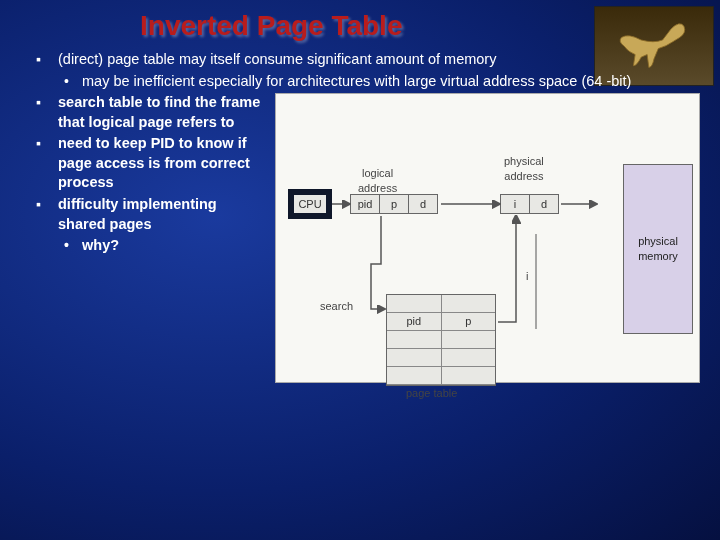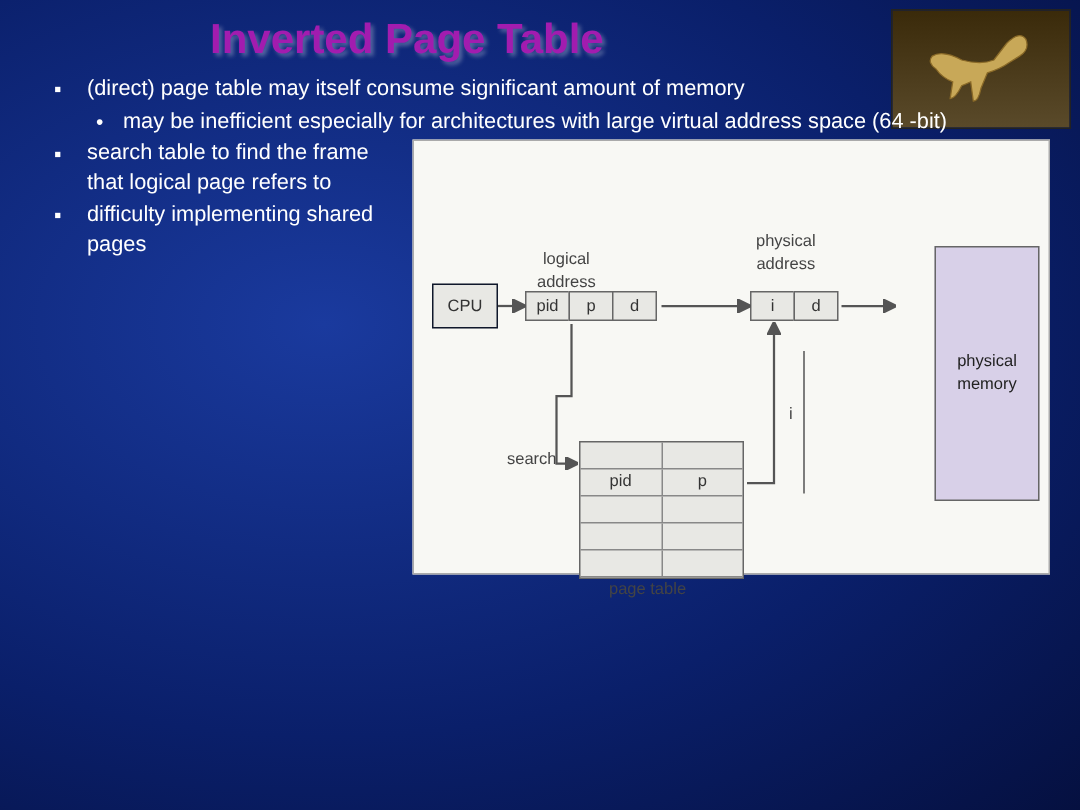--- a/index.html
+++ b/index.html
@@ -7,21 +7,21 @@
     width: 720px; height: 540px;
     background: radial-gradient(ellipse at 30% 40%, #1a3a9e 0%, #0a1f6a 60%, #051040 100%);
     font-family: Arial, sans-serif;
     color: #fff;
     position: relative;
     overflow: hidden;
   }
   .title {
     font-size: 28px;
     font-weight: bold;
-    color: #a21caf;
+    color: #b91c1c;
     text-align: left;
     padding: 10px 0 8px 140px;
     text-shadow: 2px 2px 3px rgba(255,255,255,0.3);
   }
   .dino {
     position: absolute;
     top: 6px; right: 6px;
     width: 120px; height: 80px;
     background: linear-gradient(#3a2a0a, #5a4a2a);
     border: 1px solid #222;
@@ -39,34 +39,34 @@
     content: "▪"; position: absolute; left: 6px; top: 0;
     color: #fff; font-size: 14px;
   }
   ul.sub { list-style: none; margin-top: 2px; }
   ul.sub > li { position: relative; padding-left: 24px; }
   ul.sub > li::before {
     content: "•"; position: absolute; left: 6px; top: 0;
     color: #fff; font-size: 14px;
   }
   .cols { display: flex; gap: 10px; align-items: flex-start; }
-  .leftcol { width: 235px; flex-shrink: 0; }
+  .leftcol { width: 235px; flex-shrink: 0; font-weight: bold; }
   .diagram {
     flex: 1;
     background: #f8f8f4;
     color: #333;
     border: 1px solid #aaa;
     height: 290px;
     position: relative;
     font-family: Arial, sans-serif;
     font-size: 11px;
   }
   .dbox {
     position: absolute;
-    border: 1px solid #0f172a;
+    border: 6px solid #0f172a;
     background: #e8e8e4;
     display: flex; align-items: center; justify-content: center;
     text-align: center;
   }
   .dlabel { position: absolute; color: #444; }
   .pmem {
     position: absolute;
     right: 6px; top: 70px;
     width: 70px; height: 170px;
     border: 1px solid #666;
@@ -111,22 +111,26 @@
       <ul class="sub">
         <li>may be inefficient especially for architectures with large virtual address space (64 -bit)</li>
       </ul>
     </li>
   </ul>
 
   <div class="cols">
     <div class="leftcol">
       <ul class="main">
         <li>search table to find the frame that logical page refers to</li>
+        <li>need to keep PID to know if page access is from correct process</li>
         <li>
           <span>difficulty implementing shared pages</span>
+          <ul class="sub">
+            <li>why?</li>
+          </ul>
         </li>
       </ul>
     </div>
 
     <div class="diagram">
 
       <div class="dbox" style="left:12px; top:95px; width:44px; height:30px;">CPU</div>
 
       <div class="dlabel" style="left:82px; top:60px; white-space:pre; text-align:center;margin-top:12px;">logical
 address</div>
@@ -143,21 +147,21 @@
       <div class="cells" style="left:225px; top:100px;">
         <div>i</div>
         <div>d</div>
       </div>
 
       <div class="pmem">
         <span style="white-space:pre">physical
 memory</span>
       </div>
 
-      <div class="dlabel" style="left:62px; top:205px;">search</div>
+      <div class="dlabel" style="left:44px; top:205px;">search</div>
 
       <div class="ptable">
         <div class="row">
             <div></div>
             <div></div>
           </div>
         <div class="row">
           <div>pid</div>
           <div>p</div>
         </div>

